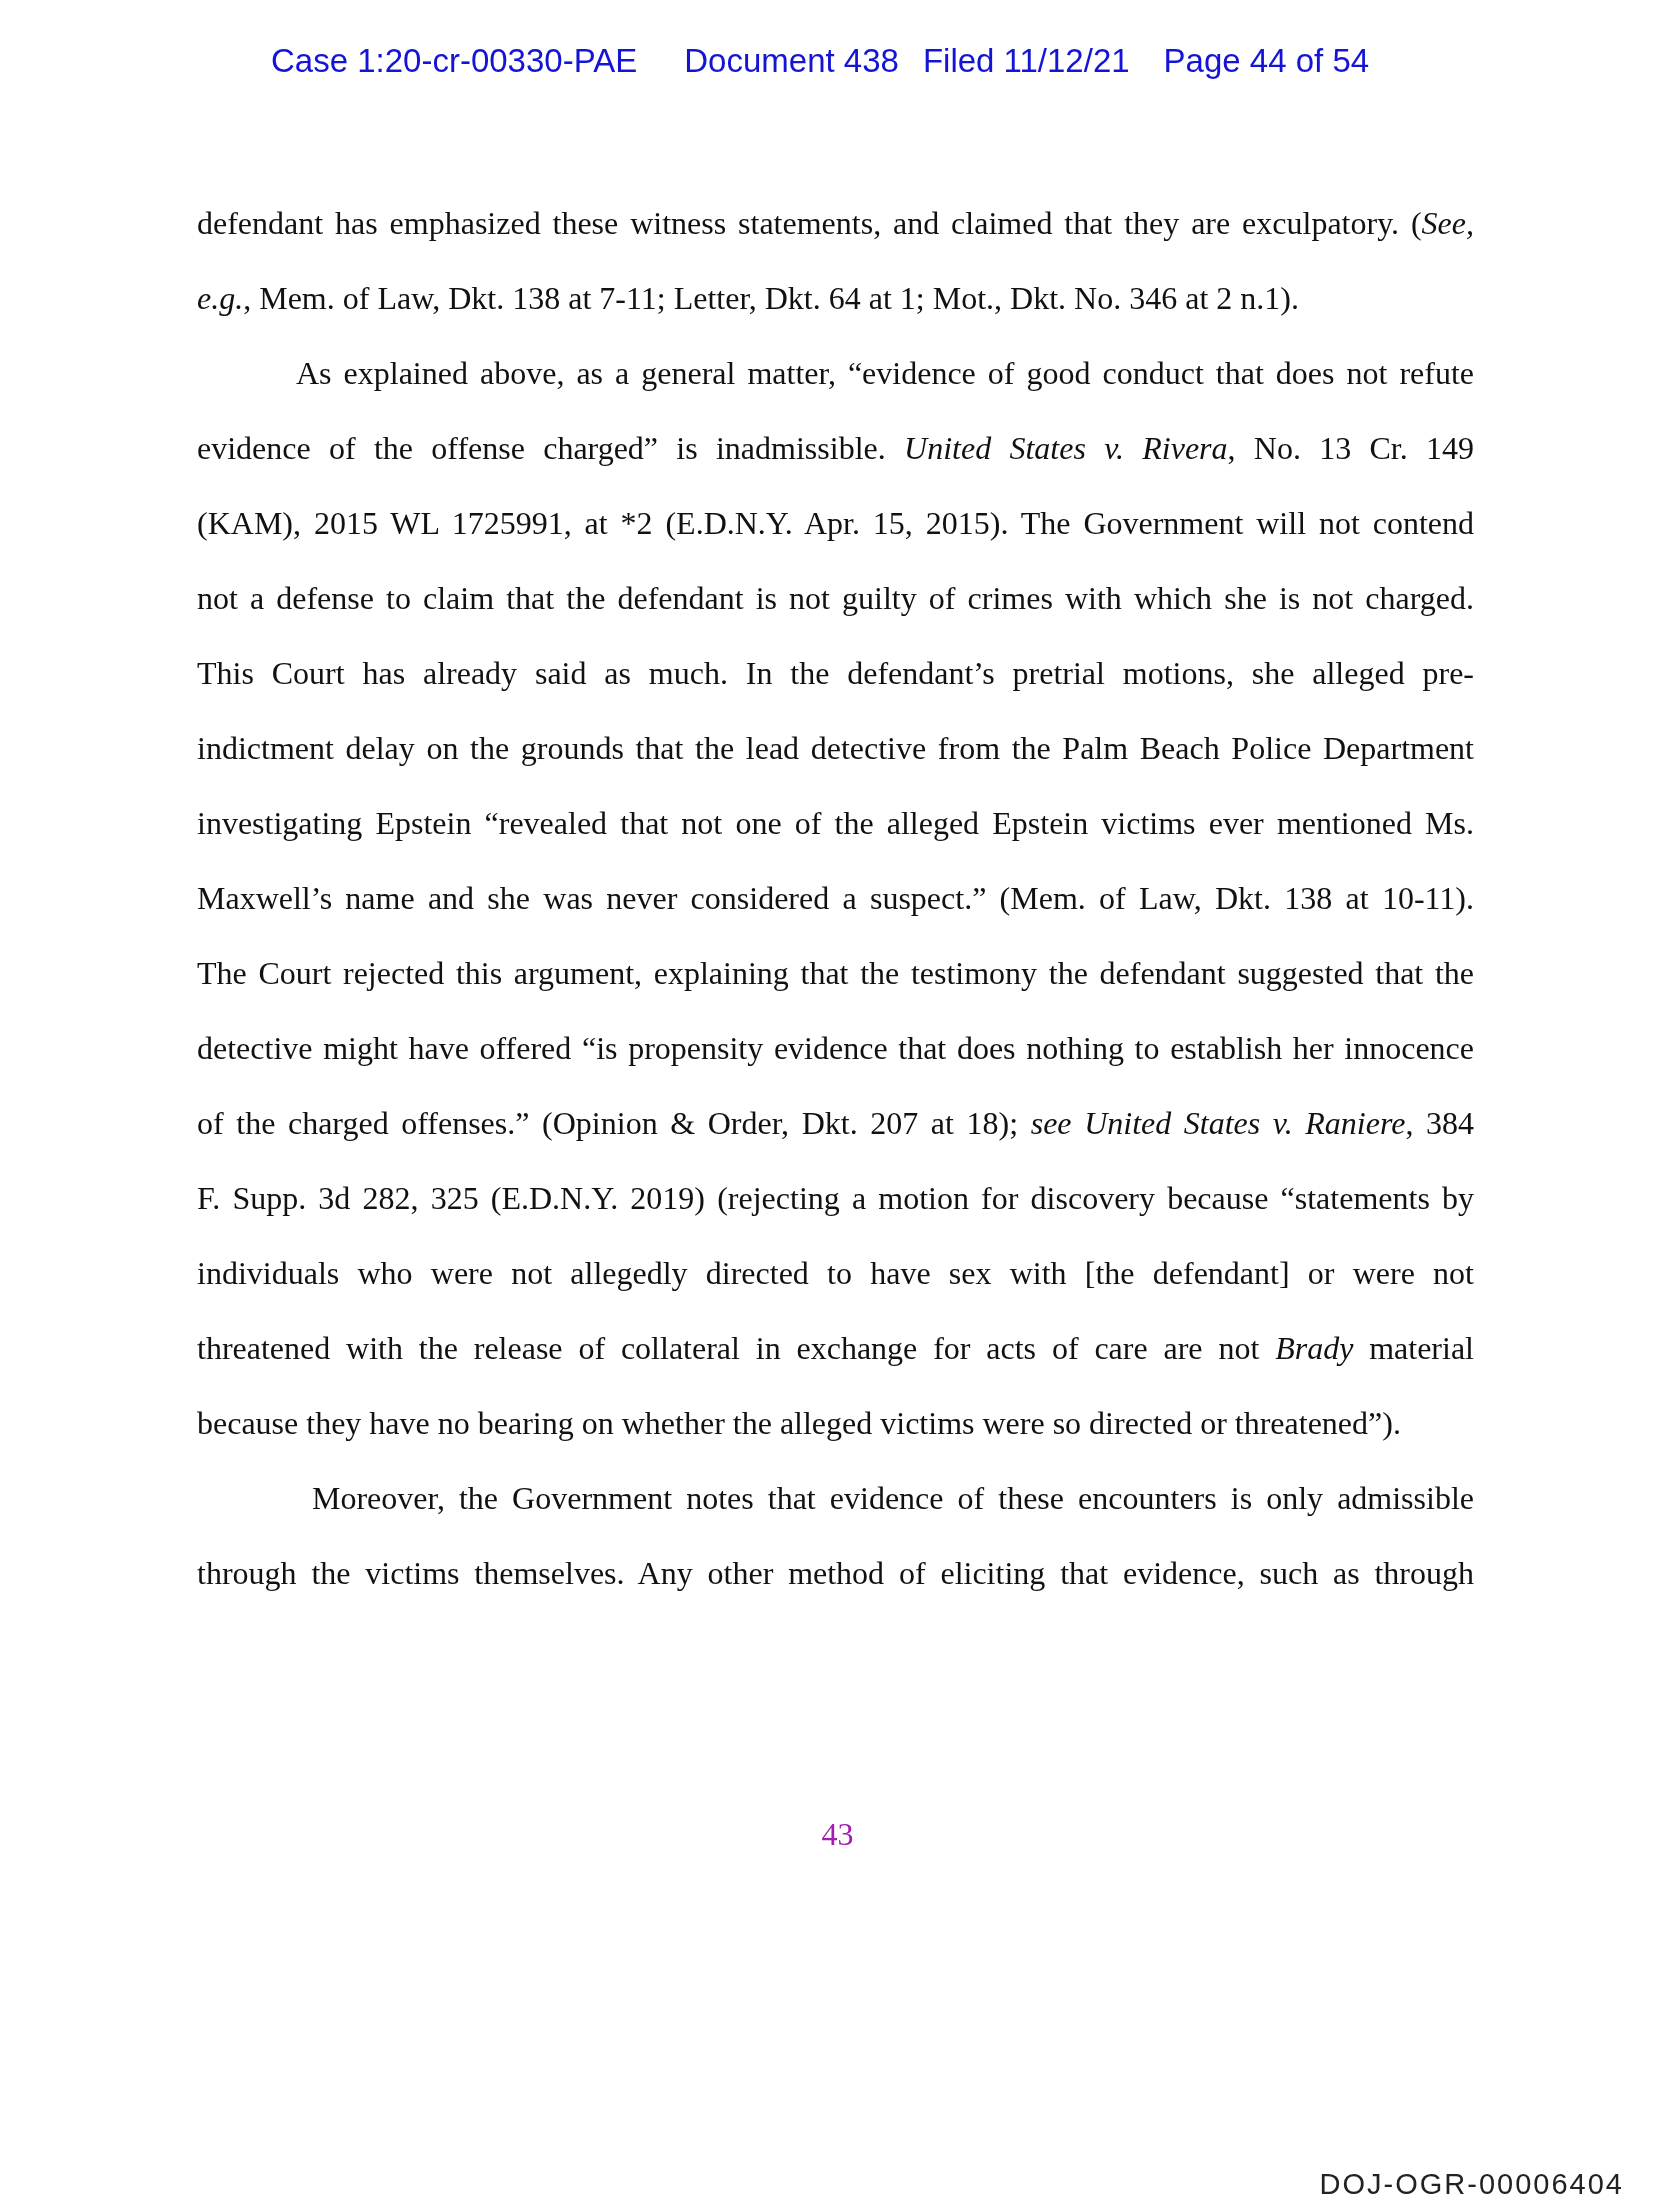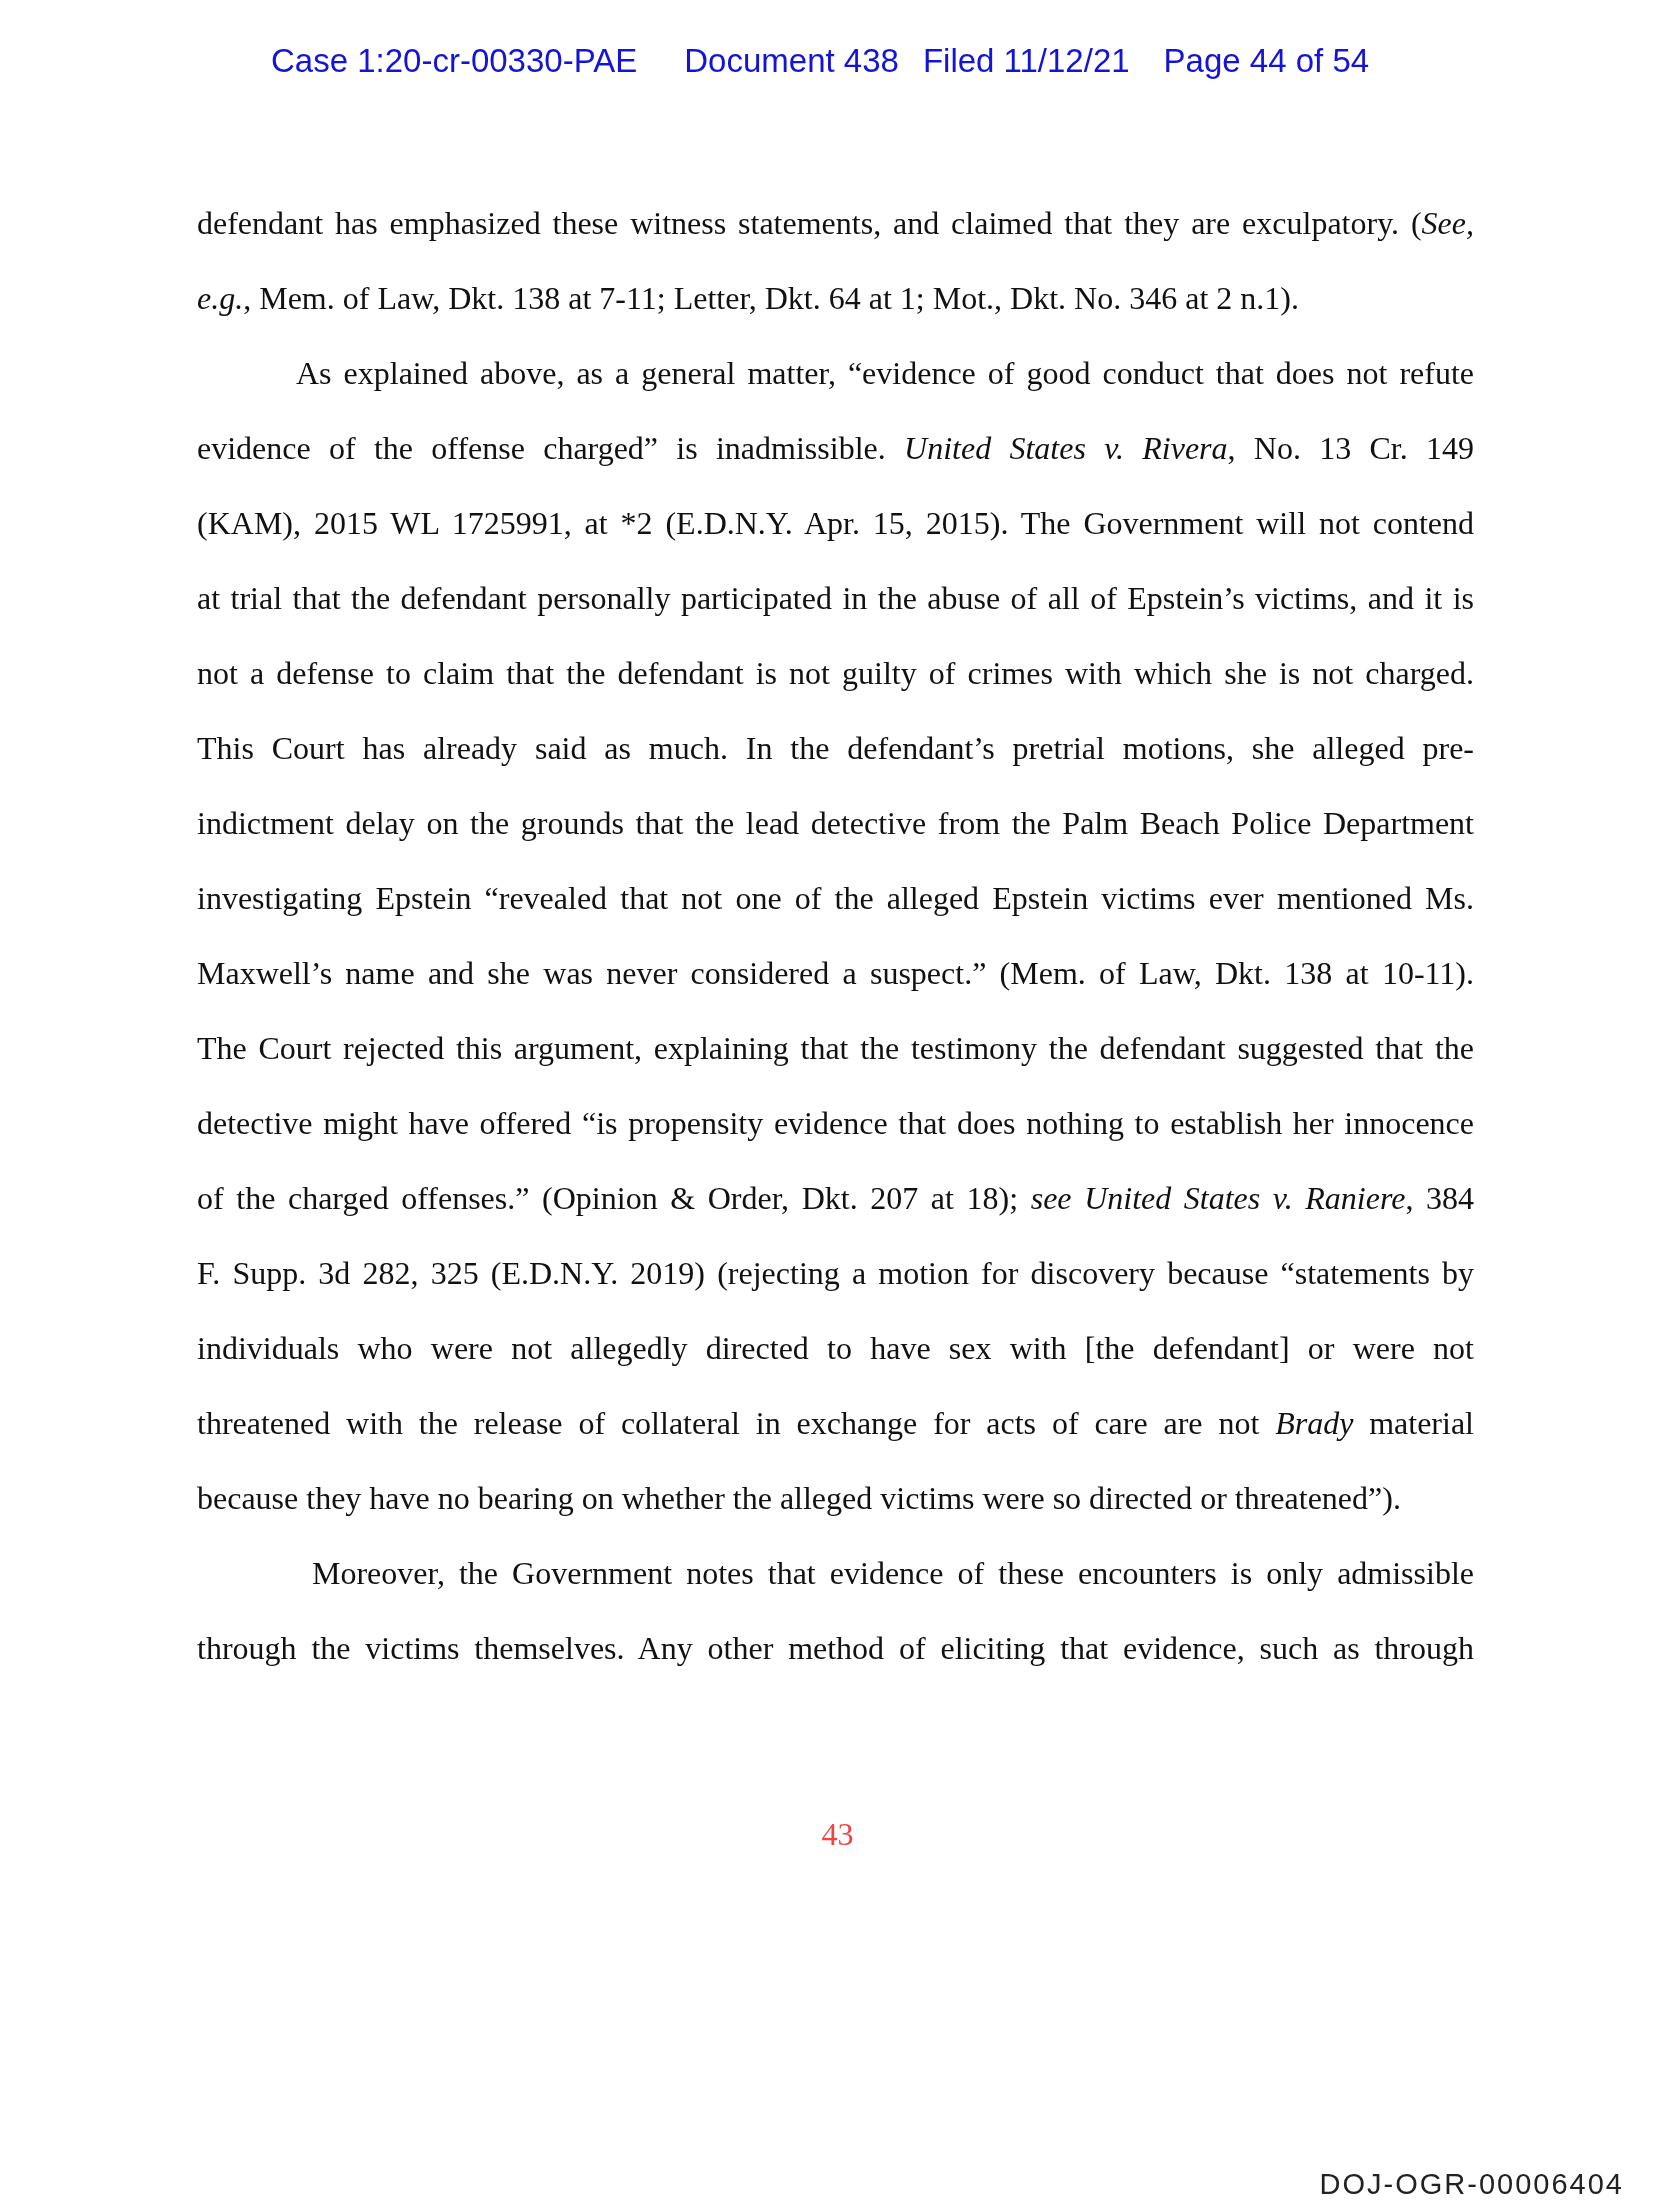--- a/index.html
+++ b/index.html
@@ -17,21 +17,21 @@
     position: absolute; left: 197px; top: 186px; width: 1277px;
     font-family: "Liberation Serif", serif; font-size: 32px; color: #111;
     line-height: 75px;
   }
   .line { display: block; height: 75px; white-space: nowrap; text-align: justify; text-align-last: justify; }
   .line.last { text-align-last: left; }
   .line.indent { padding-left: 99px; }
   .line.indent2 { padding-left: 115px; }
   .page-num {
     position: absolute; top: 1816px; left: 0; width: 1675px; text-align: center;
-    font-family: "Liberation Serif", serif; font-size: 32px; color: #ef4444;
+    font-family: "Liberation Serif", serif; font-size: 32px; color: #a21caf;
   }
   .bates {
     position: absolute; top: 2168px; right: 51px;
     font-family: Liberation Sans, sans-serif; font-size: 29px; color: #222;
     letter-spacing: 2px;
   }
   i { font-style: italic; }
 </style>
 </head>
 <body>
@@ -42,21 +42,20 @@
   <span class="h-filed">Filed 11/12/21</span>
   <span class="h-page">Page 44 of 54</span>
 </div>
 
 <div class="body-text" id="body-text">
     <span class="line"><span>defendant has emphasized these witness statements, and claimed that they are exculpatory.  (</span><i>See,</i></span>
     <span class="line last"><i>e.g.</i><span>, Mem. of Law, Dkt. 138 at 7-11; Letter, Dkt. 64 at 1; Mot., Dkt. No. 346 at 2 n.1).</span></span>
     <span class="line indent"><span>As explained above, as a general matter, “evidence of good conduct that does not refute</span></span>
     <span class="line"><span>evidence of the offense charged” is inadmissible.  </span><i>United States v. Rivera</i><span>, No. 13 Cr. 149</span></span>
     <span class="line"><span>(KAM), 2015 WL 1725991, at *2 (E.D.N.Y. Apr. 15, 2015).  The Government will not contend</span></span>
-    <span class="line"><span>at trial that the defendant personally participated in the abuse of all of Epstein’s victims, and it is</span></span>
     <span class="line"><span>not a defense to claim that the defendant is not guilty of crimes with which she is not charged.</span></span>
     <span class="line"><span>This Court has already said as much.  In the defendant’s pretrial motions, she alleged pre-</span></span>
     <span class="line"><span>indictment delay on the grounds that the lead detective from the Palm Beach Police Department</span></span>
     <span class="line"><span>investigating Epstein “revealed that not one of the alleged Epstein victims ever mentioned Ms.</span></span>
     <span class="line"><span>Maxwell’s name and she was never considered a suspect.”  (Mem. of Law, Dkt. 138 at 10-11).</span></span>
     <span class="line"><span>The Court rejected this argument, explaining that the testimony the defendant suggested that the</span></span>
     <span class="line"><span>detective might have offered “is propensity evidence that does nothing to establish her innocence</span></span>
     <span class="line"><span>of the charged offenses.”  (Opinion &amp; Order, Dkt. 207 at 18); </span><i>see United States v. Raniere</i><span>, 384</span></span>
     <span class="line"><span>F. Supp. 3d 282, 325 (E.D.N.Y. 2019) (rejecting a motion for discovery because “statements by</span></span>
     <span class="line"><span>individuals who were not allegedly directed to have sex with [the defendant] or were not</span></span>

